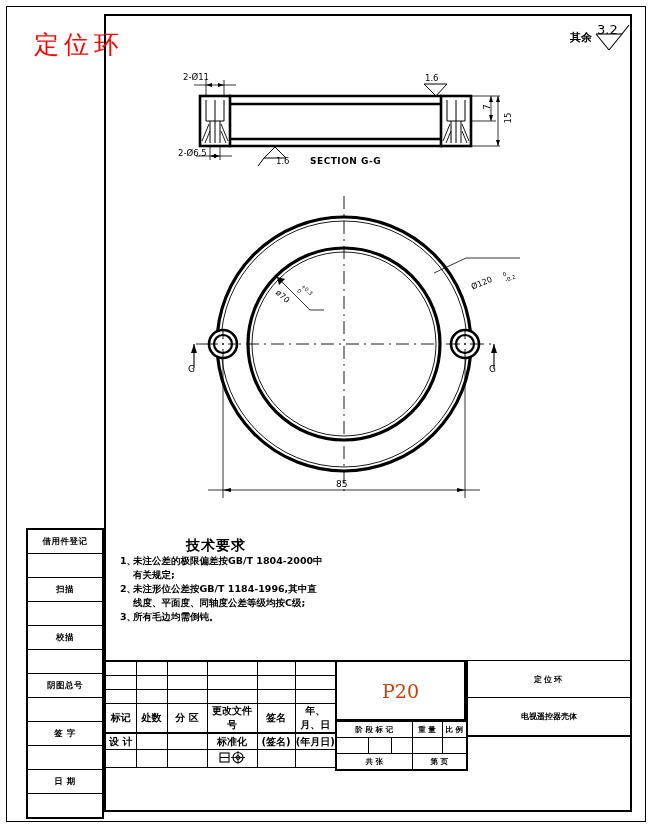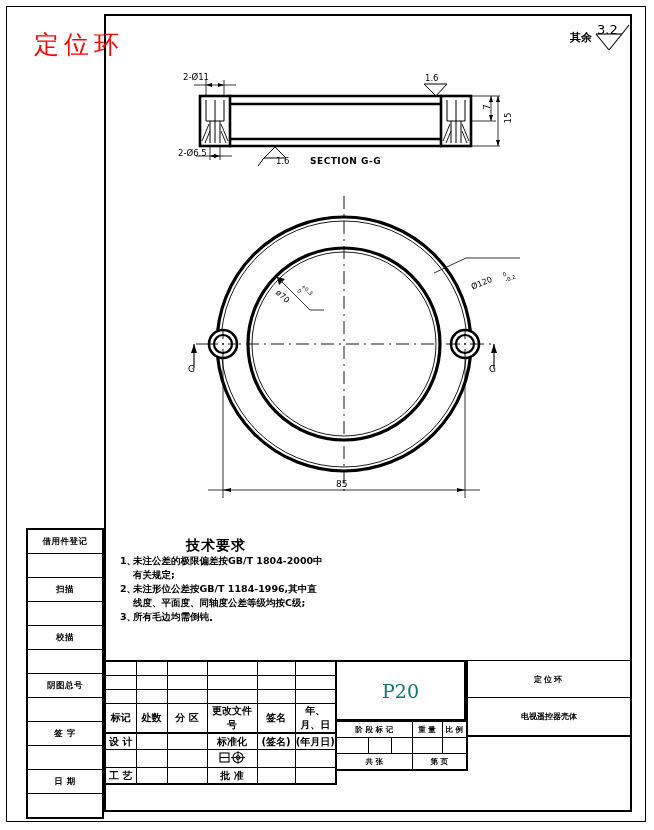--- a/index.html
+++ b/index.html
@@ -101,21 +101,21 @@
 
   
   #p20-box {
     left: 335px; top: 660px;
     width: 131px; height: 61px;
     border: 2px solid #000;
     box-sizing: border-box;
     display: flex; align-items: center; justify-content: center;
     font-family: "DejaVu Serif", serif;
     font-size: 19px;
-    color: #0f766e;
+    color: #c2410c;
   }
 
   
   #stage-tbl { left: 335px; top: 721px; width: 131px; }
   #stage-tbl td { height: 15px; font-size: 7.5px; }
 
   
   #name-col { left: 466px; top: 660px; width: 166px; }
   #name-col td { font-family: "DejaVu Sans", sans-serif; color: #000; }
   .nm-xx { height: 35px; font-size: 17px; font-family: "DejaVu Serif", serif !important; }
@@ -476,28 +476,20 @@
           <rect x="7" y="3" width="9" height="9" fill="none" stroke="#000" stroke-width="1.1"></rect>
           <line x1="7" y1="7.5" x2="16" y2="7.5" stroke="#000" stroke-width="1.1"></line>
           <circle cx="25" cy="7.5" r="5" fill="none" stroke="#000" stroke-width="1.1"></circle>
           <circle cx="25" cy="7.5" r="2" fill="none" stroke="#000" stroke-width="1"></circle>
           <line x1="18" y1="7.5" x2="32" y2="7.5" stroke="#000" stroke-width="0.9"></line>
           <line x1="25" y1="1" x2="25" y2="14" stroke="#000" stroke-width="0.9"></line>
         </svg>
       </td>
       <td></td>
       <td class="thick-r"></td>
-    </tr>
-    <tr>
-      <td class="thick-l thick-b" style="height:15px">工  艺</td>
-      <td class="thick-b"></td>
-      <td class="thick-b"></td>
-      <td class="thick-b">批  准</td>
-      <td class="thick-b"></td>
-      <td class="thick-b thick-r"></td>
     </tr>
   </tbody>
     </table>
 
   <div class="abs" id="p20-box">
     <span>P20</span>
   </div>
 
   <table class="tb" id="stage-tbl">
     <colgroup>

